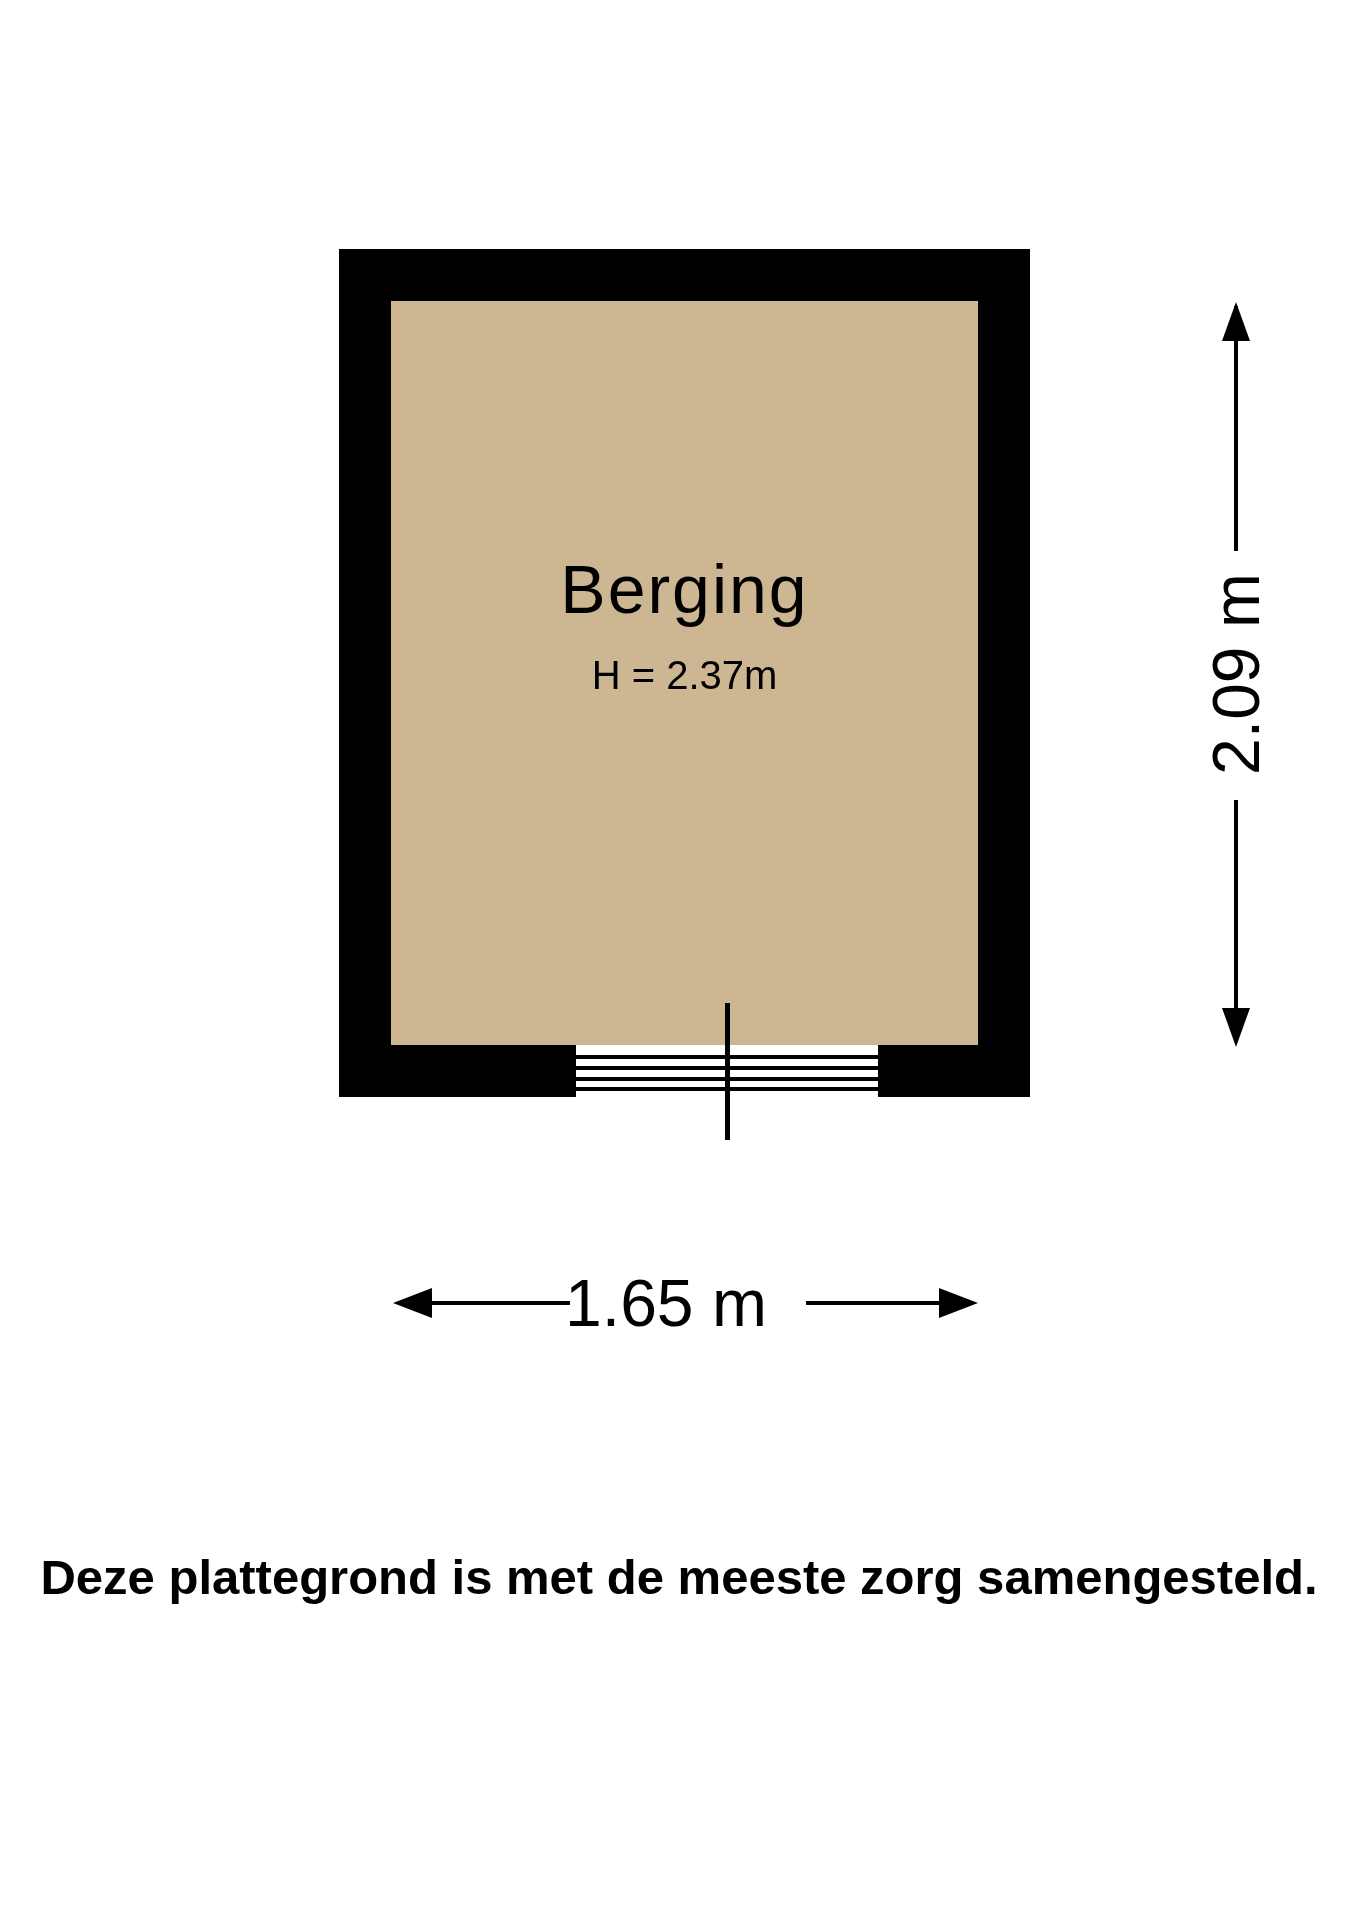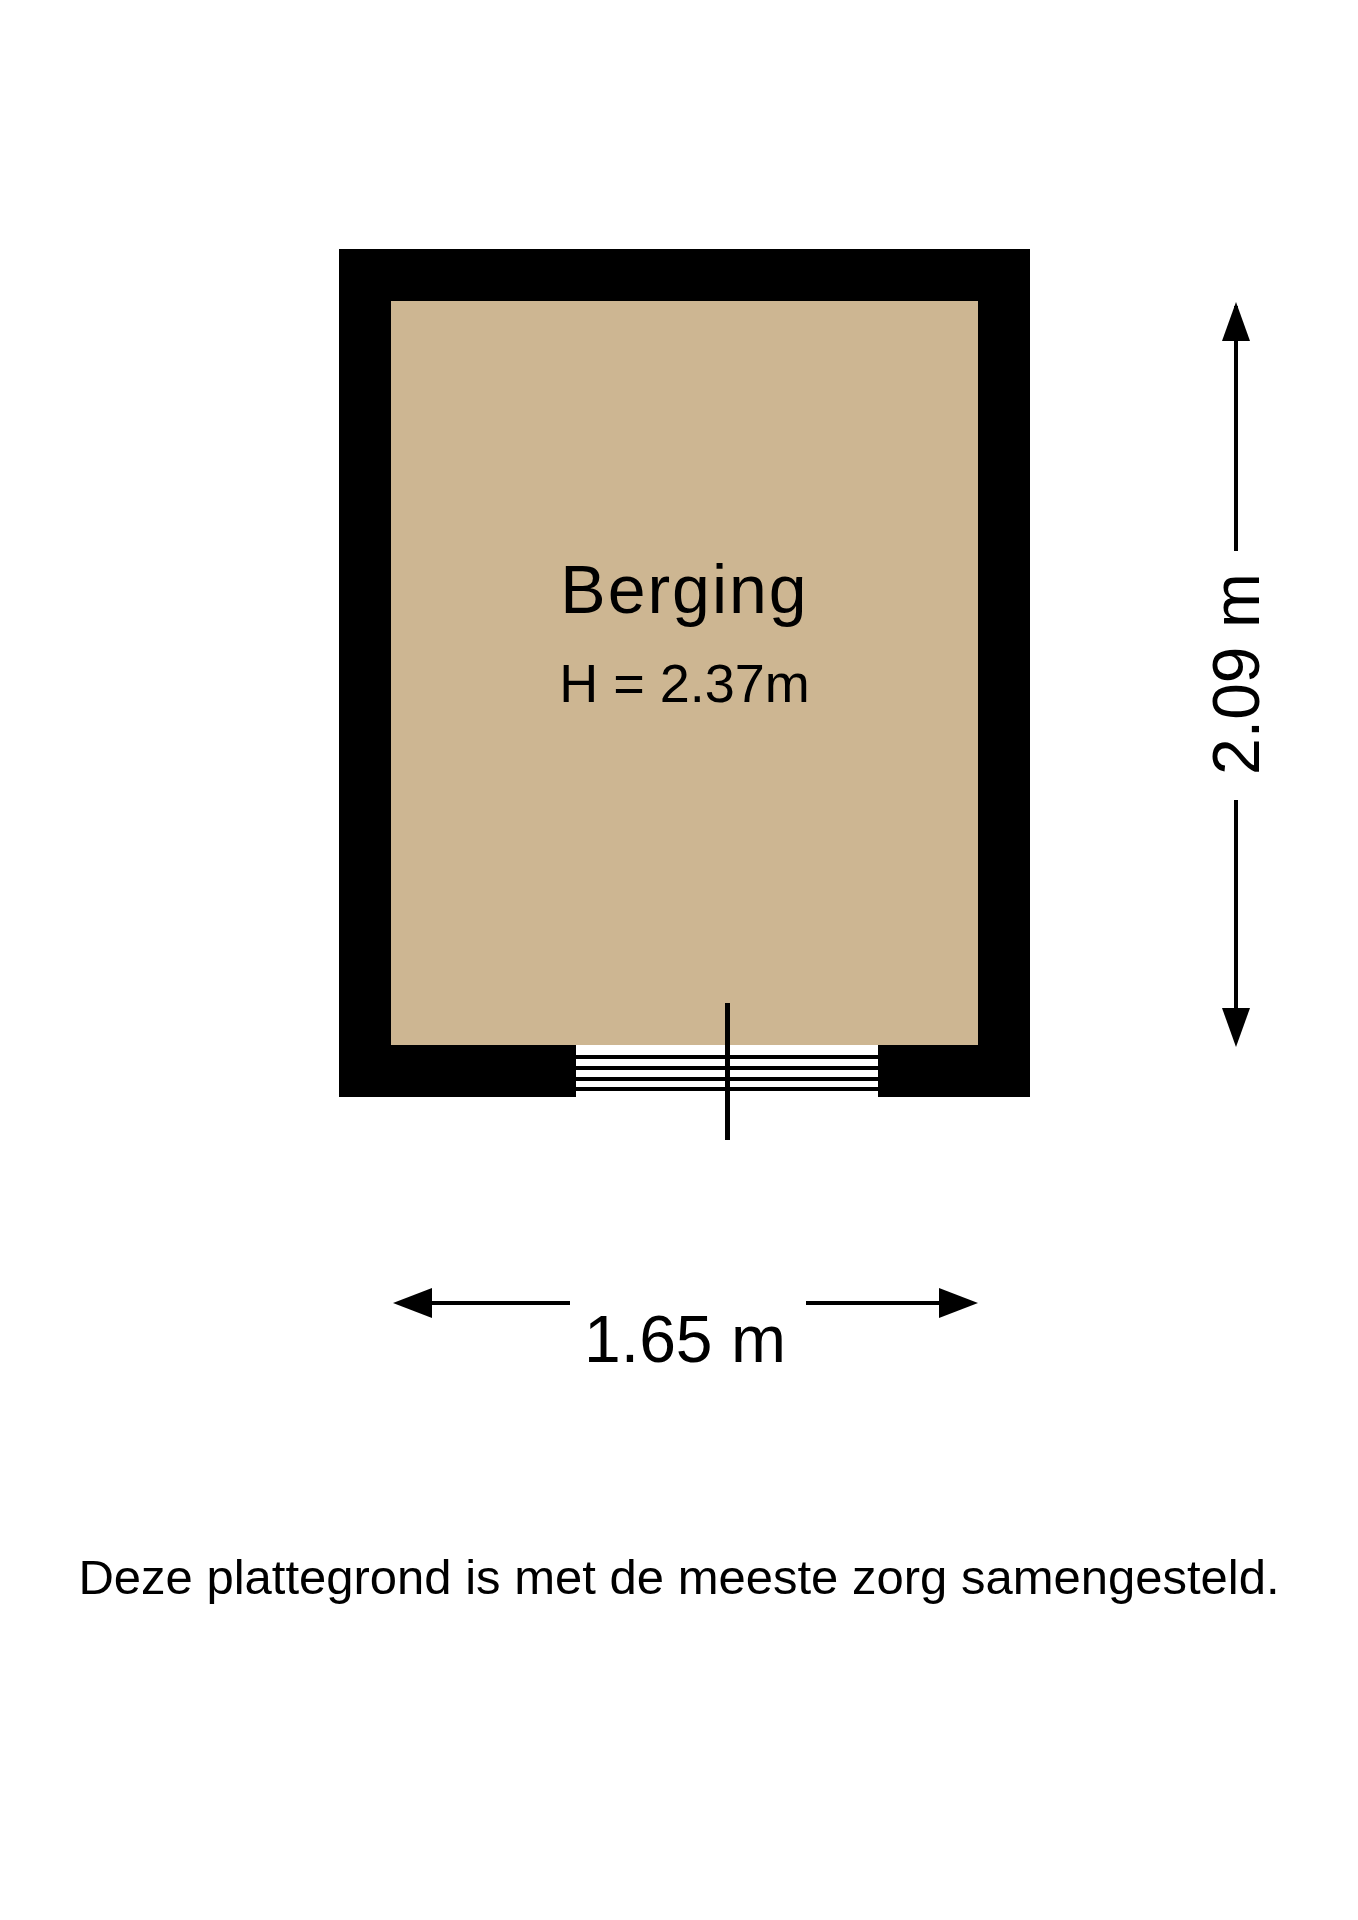--- a/index.html
+++ b/index.html
@@ -35,23 +35,23 @@
     width: 587px;
     text-align: center;
   }
   .room-name {
     font-size: 68px;
     line-height: 68px;
     letter-spacing: 2px;
     text-align: center;
   }
   .room-height {
-    font-size: 54px;
+    font-size: 40px;
     line-height: 54px;
-    margin-top: 33px;
+    margin-top: 25px;
   }
   
   .door-opening {
     position: absolute;
     left: 576px; top: 1045px;
     width: 302px; height: 52px;
     background: #ffffff;
   }
   .threshold-line {
     position: absolute;
@@ -107,32 +107,33 @@
     line-height: 70px;
     text-align: center;
     white-space: nowrap;
   }
   .dim-label-vertical {
     left: 1086px; top: 639px;
     width: 300px; height: 70px;
     transform: rotate(-90deg);
   }
   .dim-label-horizontal {
-    left: 535px; top: 1268px;
-    width: 300px; height: 70px; margin-top: 36px;
+    left: 516px; top: 1268px;
+    width: 300px; height: 70px;
   }
   
   .disclaimer {
     position: absolute;
     left: 0; top: 1547px;
     width: 1358px;
     text-align: center;
     font-size: 49px;
     line-height: 60px;
     color: #000;
+    font-weight: bold;
   }
 </style>
 </head>
 <body>
 
 <div class="canvas">
 
   <div class="room-outer"></div>
   <div class="room-floor"></div>
 

